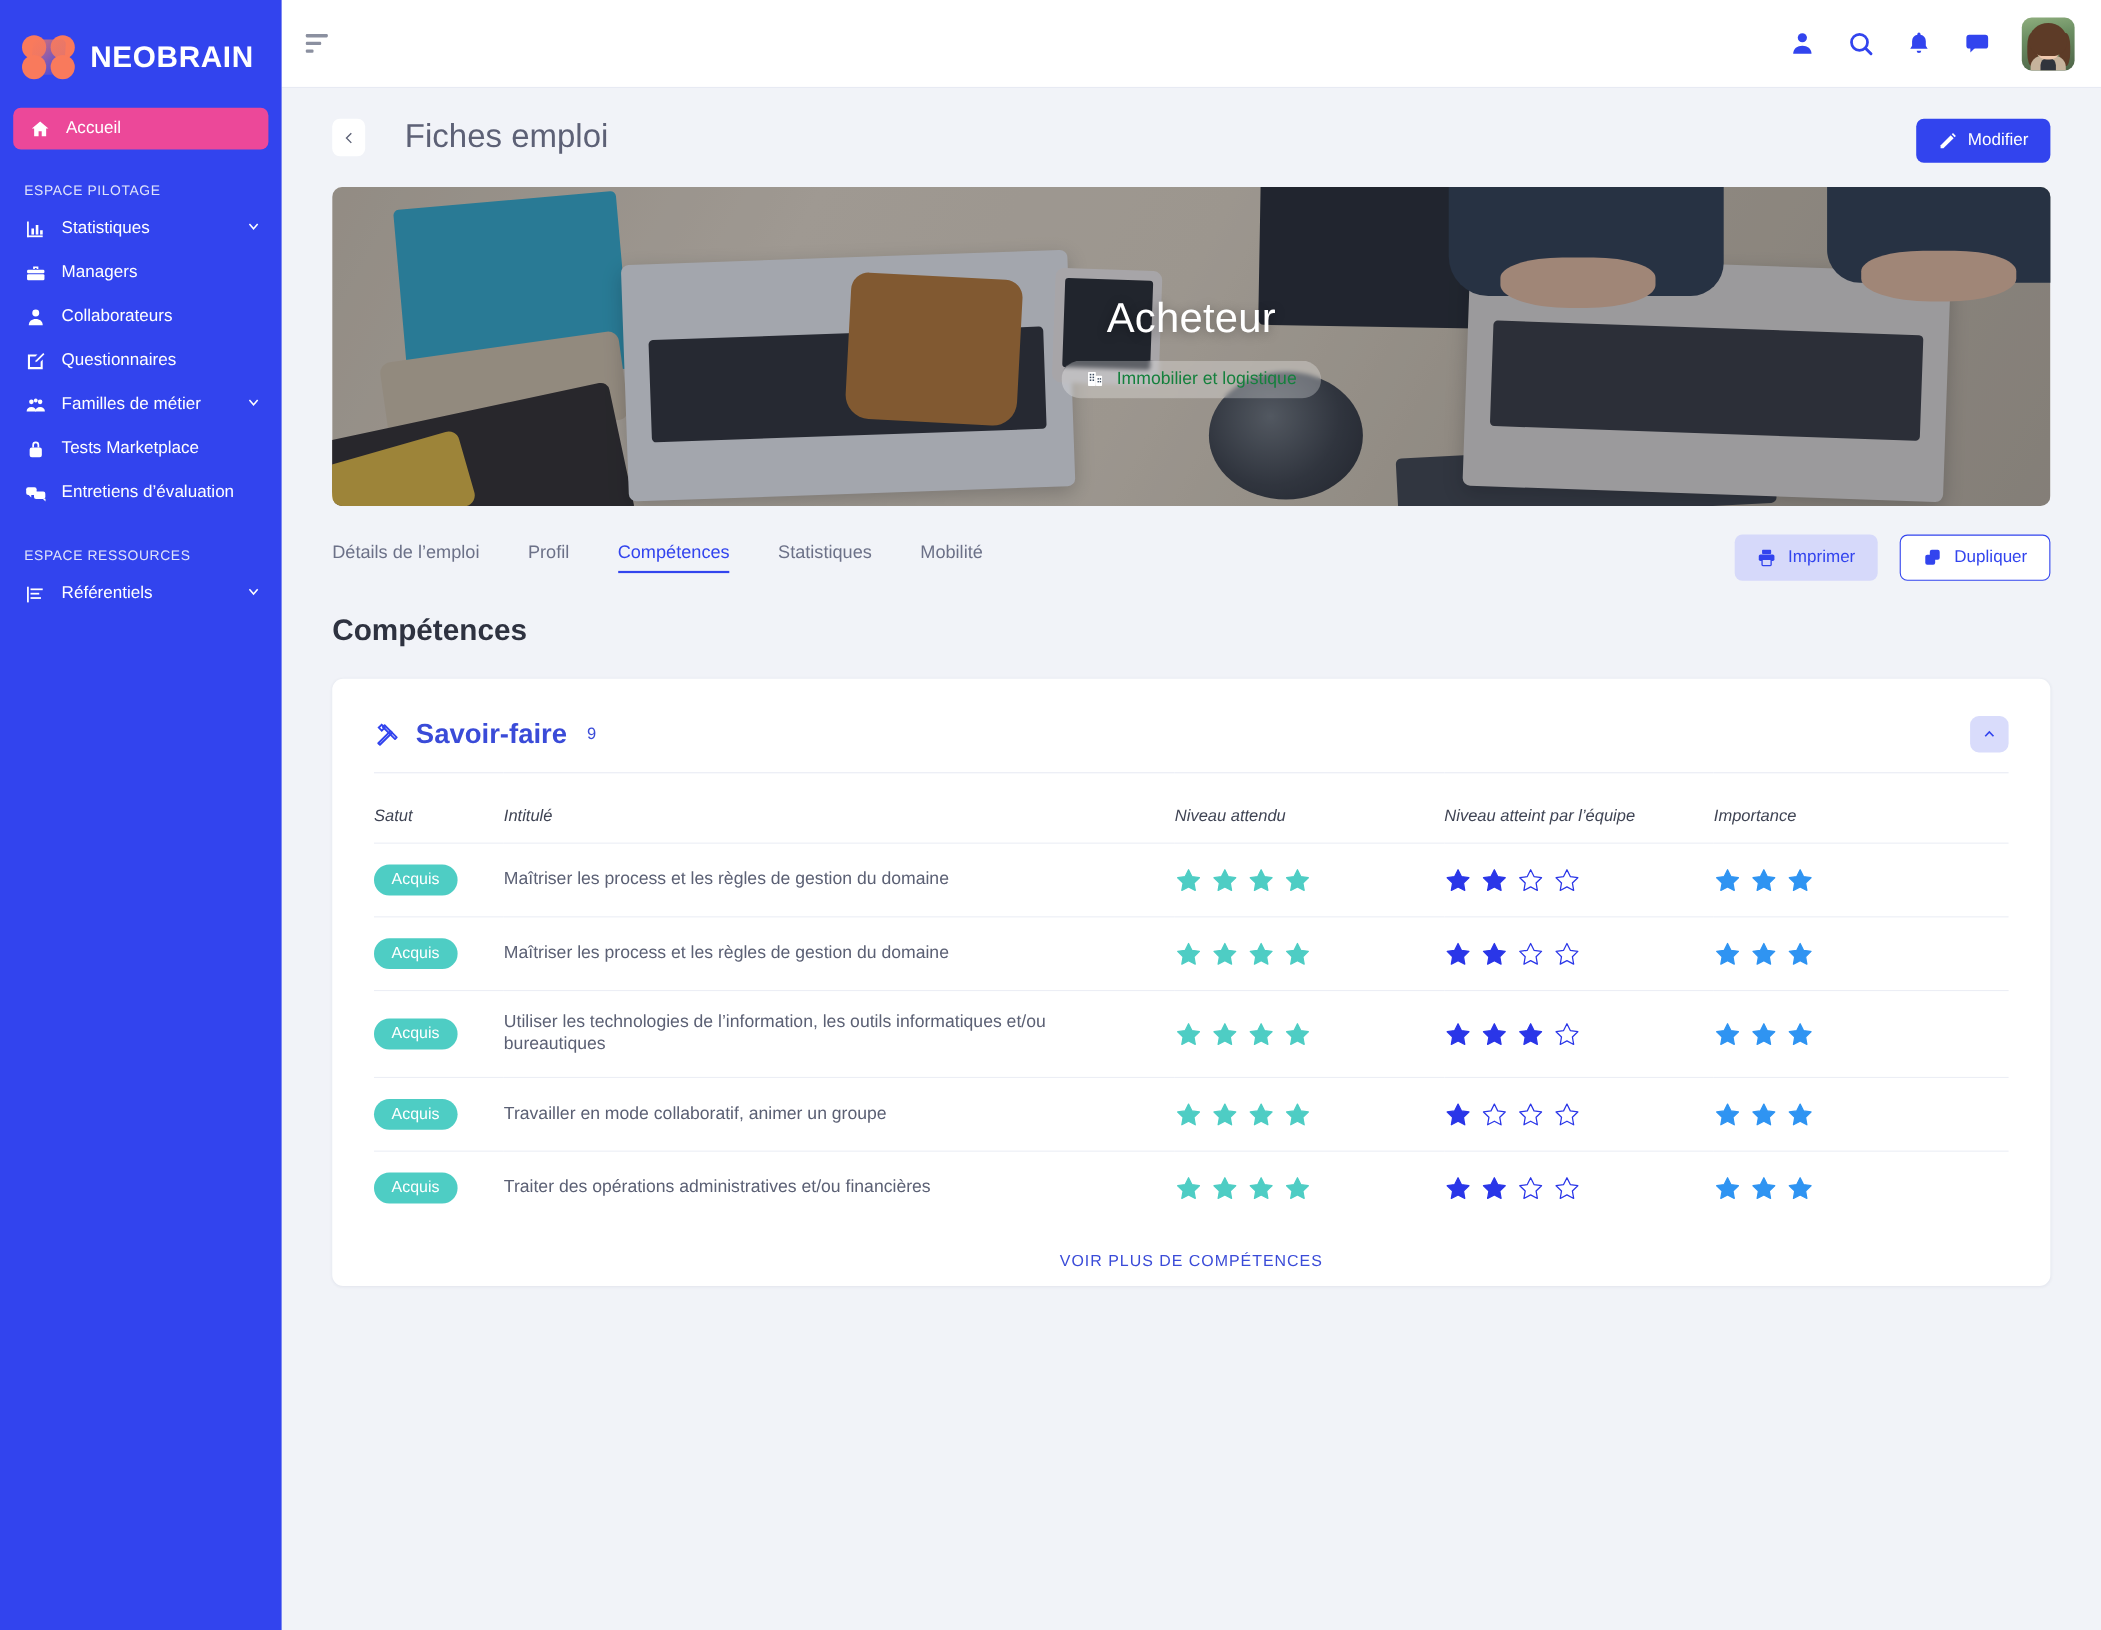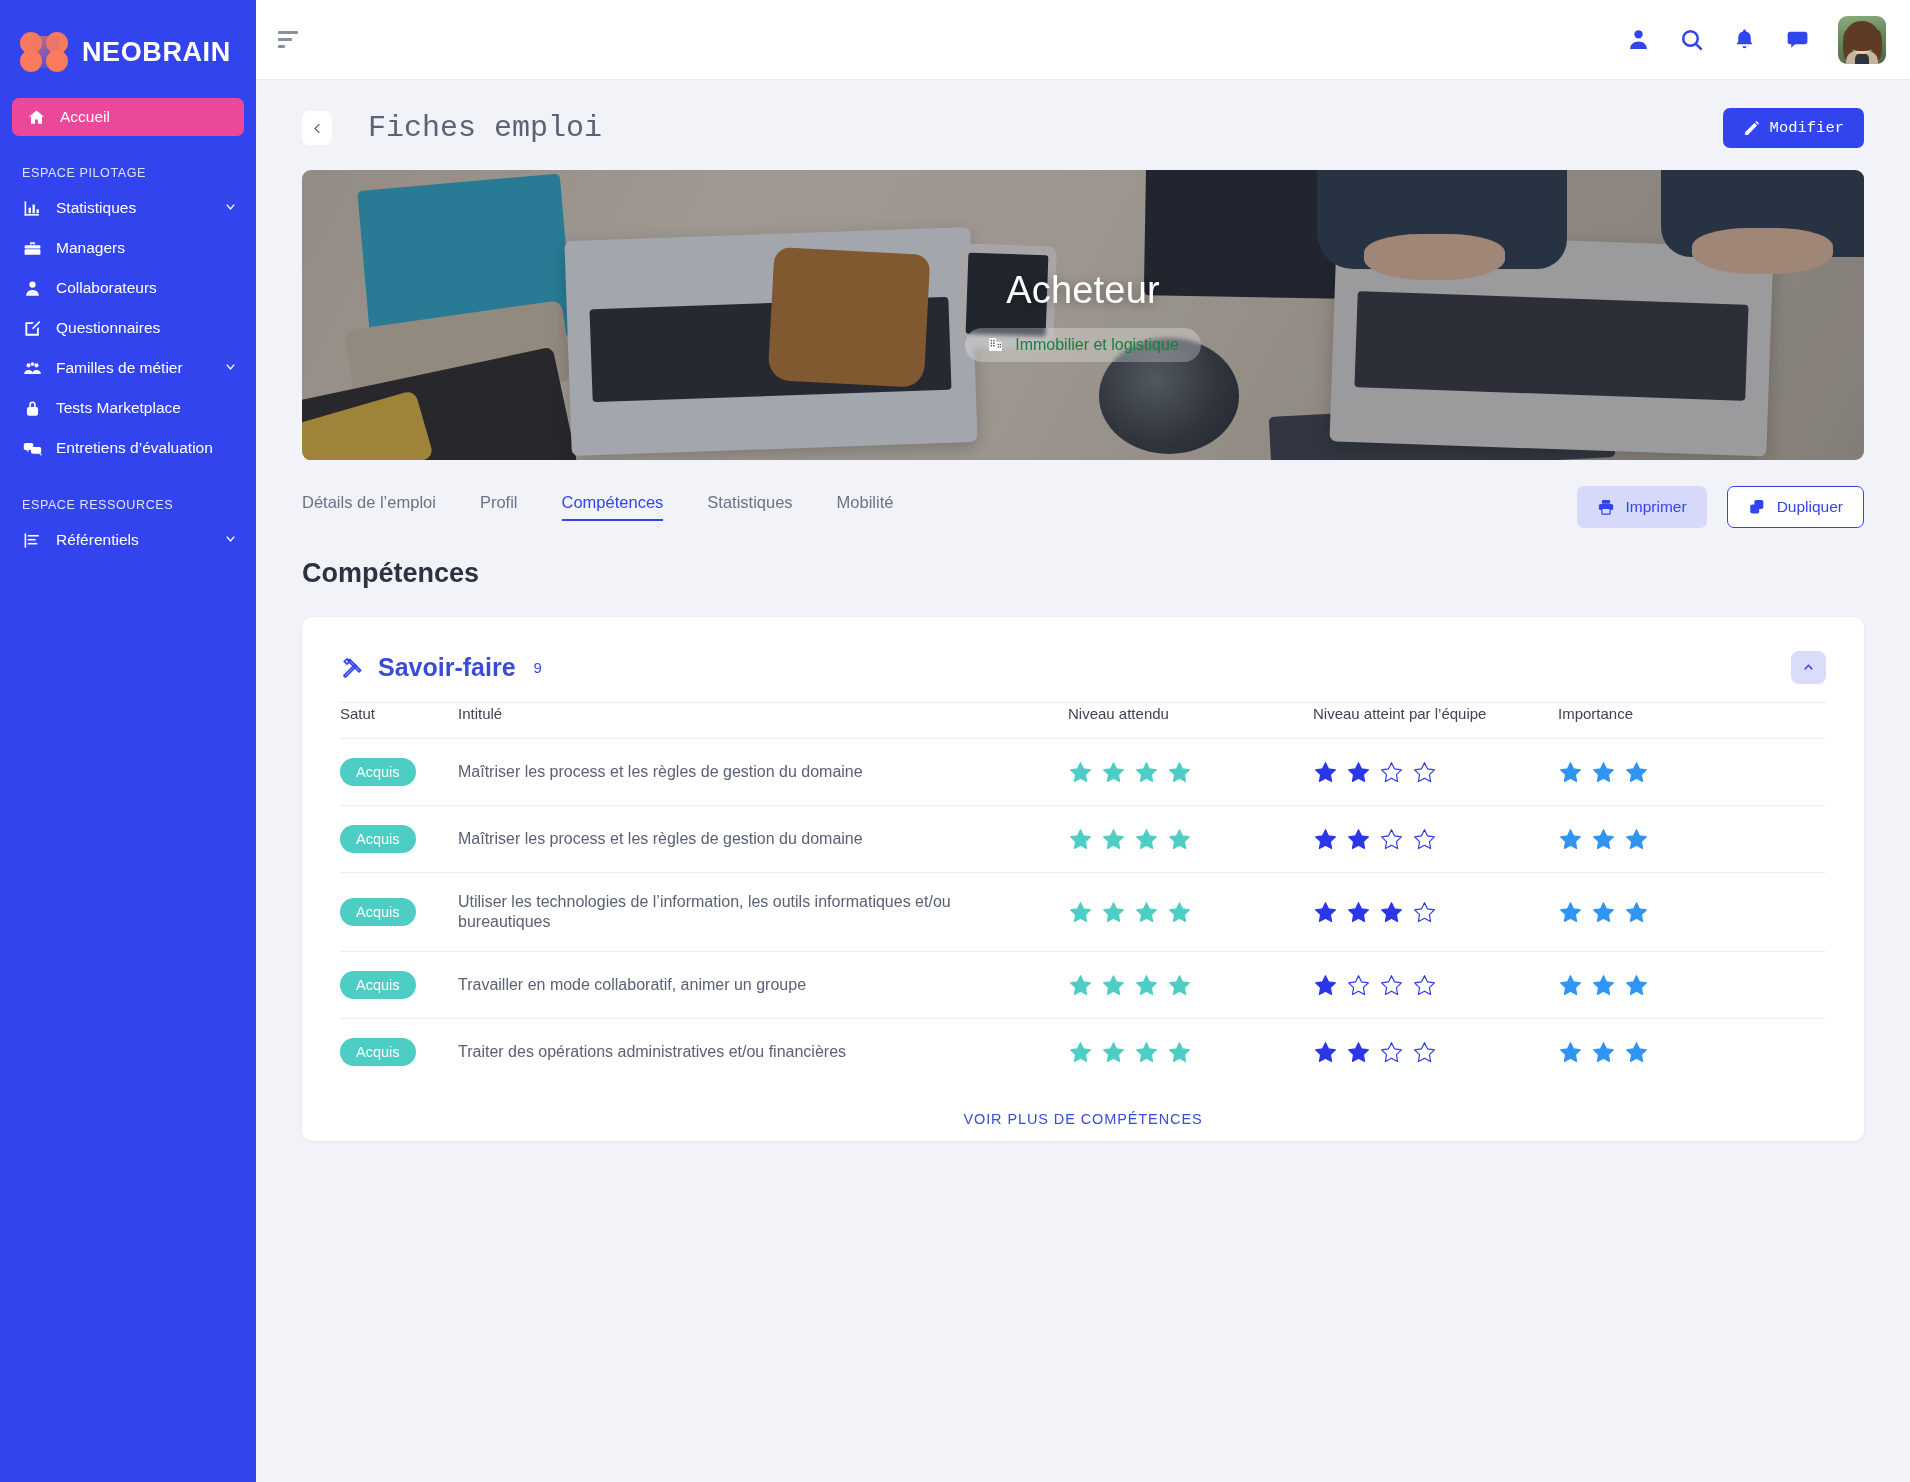--- a/index.html
+++ b/index.html
@@ -85,21 +85,21 @@
     background: #5d3b27; border-radius: 40%; }
   .avatar .hair3 { position: absolute; right: 4px; top: 14px; width: 10px; height: 30px;
     background: #5d3b27; border-radius: 40%; }
   .avatar .body { position: absolute; left: 8px; bottom: 0; width: 32px; height: 13px;
     background: #c6b39c; border-radius: 10px 10px 0 0; }
   .avatar .shirt { position: absolute; left: 17px; bottom: 0; width: 14px; height: 11px;
     background: #30343c; border-radius: 6px 6px 0 0; }
 
   .content { flex: 1; overflow: hidden; padding: 0; }
 
-  .page-head { display: flex; align-items: center; padding: 28px 46px 0 46px; font-family: Liberation Mono, monospace; }
+  .page-head { display: flex; align-items: flex-start; padding: 28px 46px 0 46px; }
   .backbtn {
     width: 30px; height: 34px; border-radius: 7px; background: #fff;
     display: flex; align-items: center; justify-content: center;
     border: none; cursor: pointer;
   }
   .backbtn svg { width: 15px; height: 15px; fill:none; stroke:#5b6075; stroke-width: 2; }
   .page-title { margin-left: 36px; font-size: 30px; color: #5d6176; font-weight: 400; }
   .modifier {
     margin-left: auto;
     background: #3244ee; color: #fff; border: none; cursor: pointer;
@@ -197,21 +197,21 @@
   .collapse {
     margin-left: auto; width: 35px; height: 33px; border-radius: 8px;
     background: #d9dcfb; border: none; cursor: pointer;
     display: flex; align-items: center; justify-content: center;
   }
   .collapse svg { width: 15px; height: 15px; fill: none; stroke: #3244ee; stroke-width: 2.4; }
 
   table { width: 100%; border-collapse: collapse; }
   thead th {
     text-align: left; font-size: 15px; color: #3f4454; font-weight: 400;
-    padding: 2px 0 16px 0; border-top: 1px solid #e9ecf4;
+    padding: 30px 0 16px 0; border-top: 1px solid #e9ecf4; font-style: italic;
   }
   tbody td { padding: 19px 0; border-top: 1px solid #eceef5; vertical-align: middle; }
   tbody tr:first-child td { border-top: 1px solid #eceef5; }
   .c-status { width: 118px; }
   .c-title  { width: 610px; padding-right: 40px; }
   .c-exp    { width: 245px; }
   .c-ach    { width: 245px; }
   .c-imp    { width: auto; margin-top: 14px; }
   .badge {
     display: inline-block; background: #4ecdc4; color: #fff;

